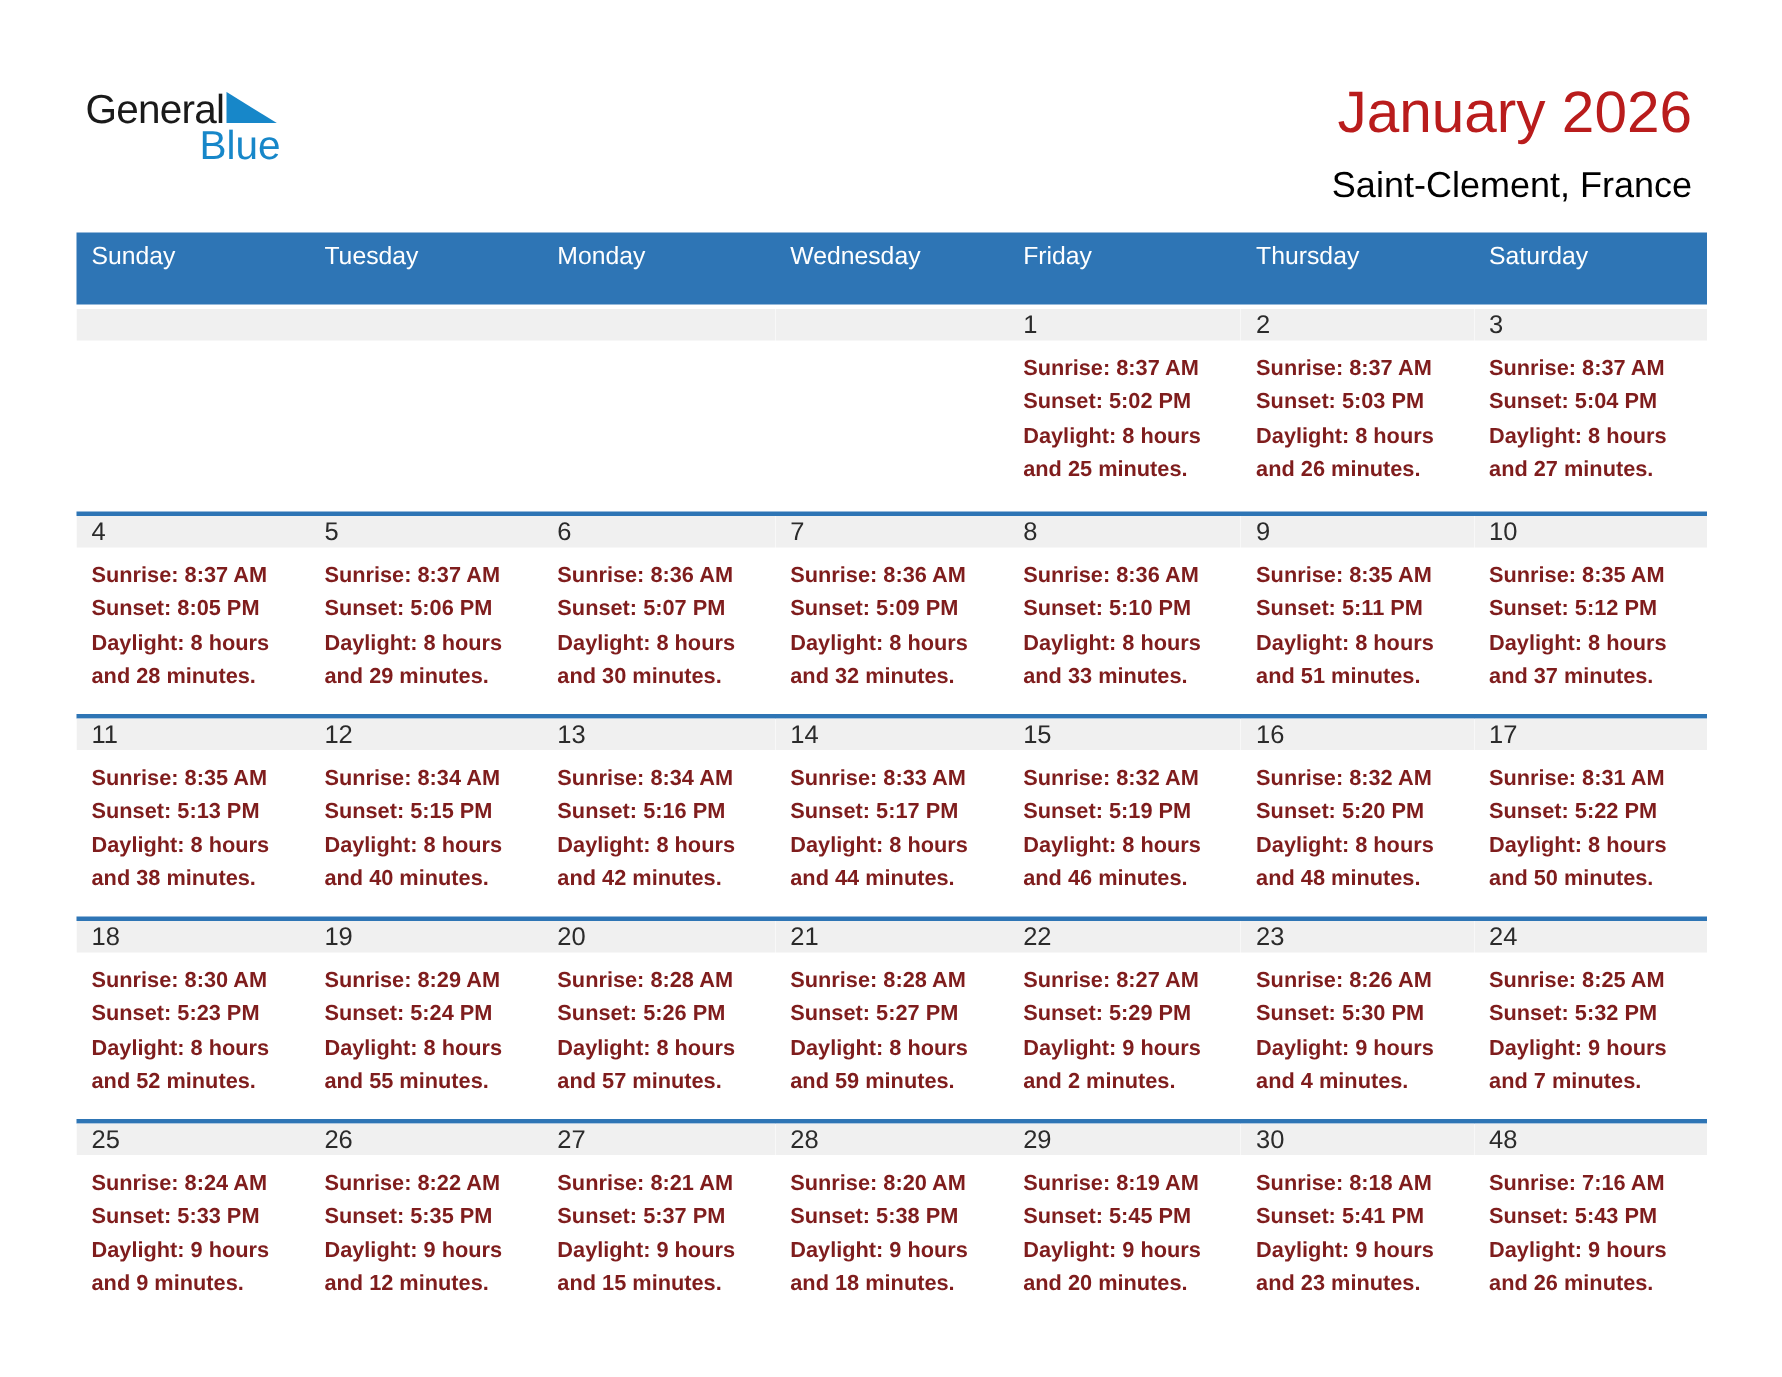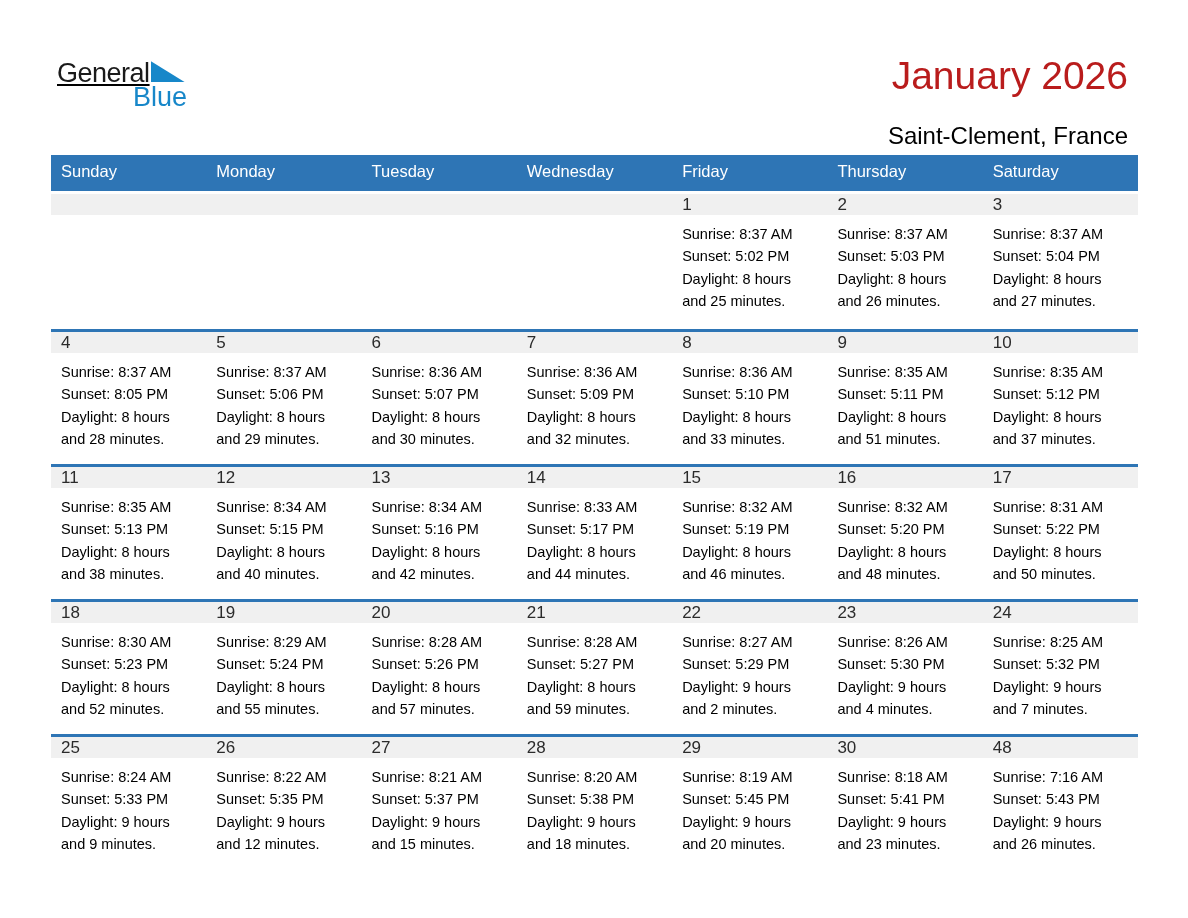--- a/index.html
+++ b/index.html
@@ -18,21 +18,20 @@
 
   
   .logo {
     position: absolute;
     left: 57px;
     top: 60px;
   }
   .logo-line1 {
     display: flex;
     align-items: flex-start;
-    text-decoration: underline;
   }
   .logo-general {
     font-size: 27px;
     line-height: 1;
     color: #1a1a1a;
     letter-spacing: -0.5px;
   }
   .logo-triangle {
     width: 34px;
     height: 21px;
@@ -59,34 +58,34 @@
   }
   .page-title {
     font-size: 39px;
     line-height: 1.1;
     color: #b91c1c;
   }
   .page-subtitle {
     font-size: 24px;
     line-height: 1.1;
     color: #000000;
-    margin-top: 25px;
+    margin-top: 13px;
   }
 
   
   .calendar {
     position: absolute;
     left: 51px;
     top: 155px;
     width: 1087px;
   }
   .weekday-row {
     display: flex;
     background: var(--header-blue, #2e75b5);
-    height: 36px;
+    height: 48px;
     margin-bottom: 3px;
   }
   .weekday-cell {
     flex: 1 1 0;
     box-sizing: border-box;
     color: #ffffff;
     font-size: 16.5px;
     line-height: 32px;
     padding-left: 10px;
     white-space: nowrap;
@@ -110,21 +109,22 @@
     background: var(--band-gray, #f0f0f0);
     font-size: 17px;
     line-height: 21px;
     padding-left: 10px;
     color: #2b2b2b;
   }
   .day-text {
     padding: 8px 6px 0 10px;
     font-size: 14.5px;
     line-height: 22.4px;
-    color: #000000;
+    color: #7f1d1d;
+    font-weight: bold;
   }
 </style>
 </head>
 <body>
 
 <div class="page">
 
   <div class="logo">
     <div class="logo-line1">
       <span class="logo-general">General</span>
@@ -134,22 +134,22 @@
   </div>
 
   <div class="title-block">
     <div class="page-title">January 2026</div>
     <div class="page-subtitle">Saint-Clement, France</div>
   </div>
 
   <div class="calendar">
     <div class="weekday-row">
         <div class="weekday-cell">Sunday</div>
+        <div class="weekday-cell">Tuesday</div>
         <div class="weekday-cell">Monday</div>
-        <div class="weekday-cell">Tuesday</div>
         <div class="weekday-cell">Wednesday</div>
         <div class="weekday-cell">Friday</div>
         <div class="weekday-cell">Thursday</div>
         <div class="weekday-cell">Saturday</div>
       </div>
     <div>
         <div class="week">
           <div class="day-cell">
             <div class="day-band"></div>
           </div>

